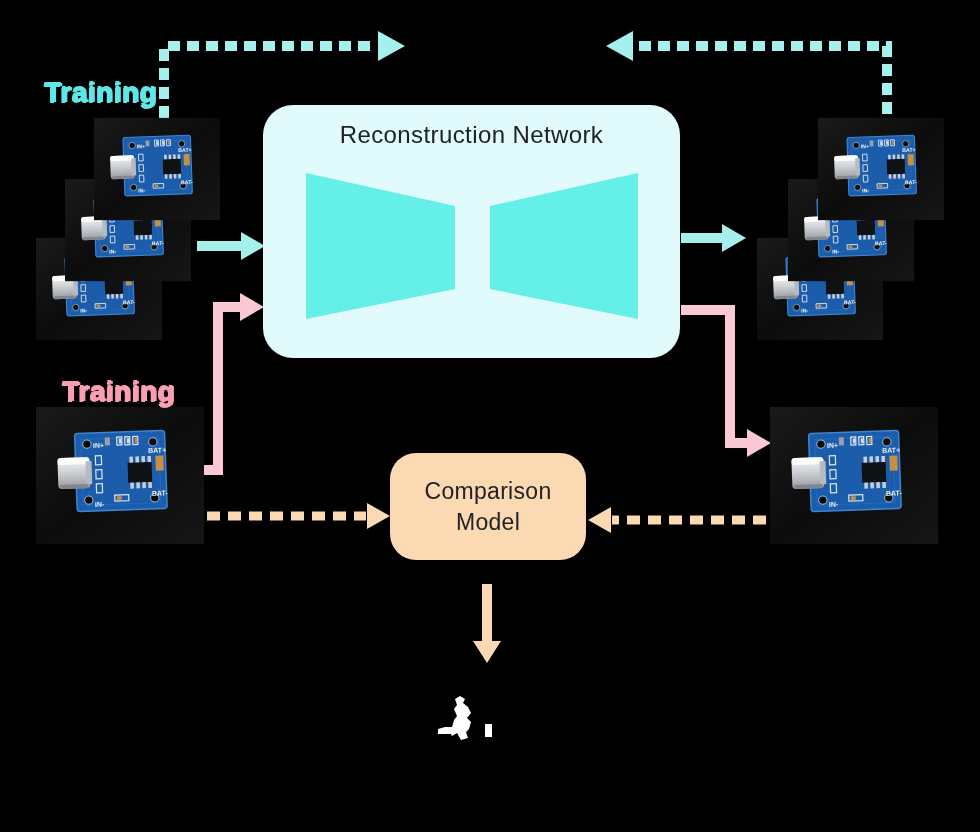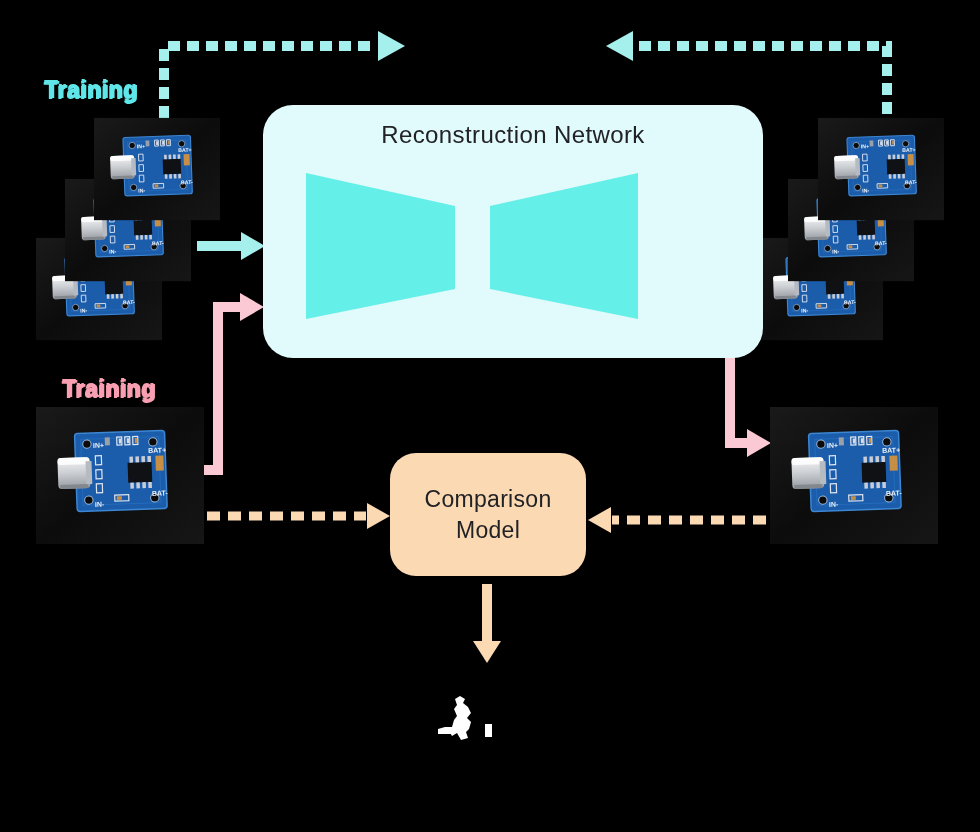--- a/index.html
+++ b/index.html
@@ -4,39 +4,39 @@
 <style>
   html,body{margin:0;padding:0;background:#000;}
   #canvas{
     position:relative;width:980px;height:832px;overflow:hidden;
     background:var(--background,#000);
     font-family:"Liberation Sans",sans-serif;
   }
   .abs{position:absolute;}
   
   .flow-label{
-    position:absolute;font-size:23px;font-weight:800;letter-spacing:.5px;
+    position:absolute;font-size:28px;font-weight:800;letter-spacing:.5px;
     text-shadow:1.5px 1px 0 currentColor, -.5px 2px 0 currentColor;
   }
   #training-label{left:44px;top:76px;color:var(--cyan-label);}
   #inference-label{left:62px;top:375px;color:var(--pink-label);}
   
   #recon-box{
-    left:263px;top:105px;width:500px;height:253px;border-radius:30px;
+    left:263px;top:105px;width:417px;height:253px;border-radius:30px;
     background:var(--box-cyan);
   }
   #recon-title{
     position:absolute;left:0;right:0;top:16px;text-align:center;
     font-size:24px;color:var(--text-dark);letter-spacing:.4px;
   }
   #recon-box svg{position:absolute;left:0;top:0;}
   .trap{fill:var(--accent-cyan);}
   
   #comparison-box{
-    left:390px;top:453px;width:196px;height:123px;border-radius:26px;
+    left:390px;top:453px;width:196px;height:107px;border-radius:26px;
     background:var(--peach);display:flex;flex-direction:column;
     align-items:center;justify-content:center;
     font-size:23px;line-height:31px;color:var(--text-dark);letter-spacing:.3px;
   }
   
   .tile{position:absolute;}
   .tile svg{display:block;width:100%;height:100%;}
   
   #overlay{position:absolute;left:0;top:0;}
   .dash-cyan{stroke:var(--pale-cyan);stroke-width:10;fill:none;stroke-dasharray:12 7;}

